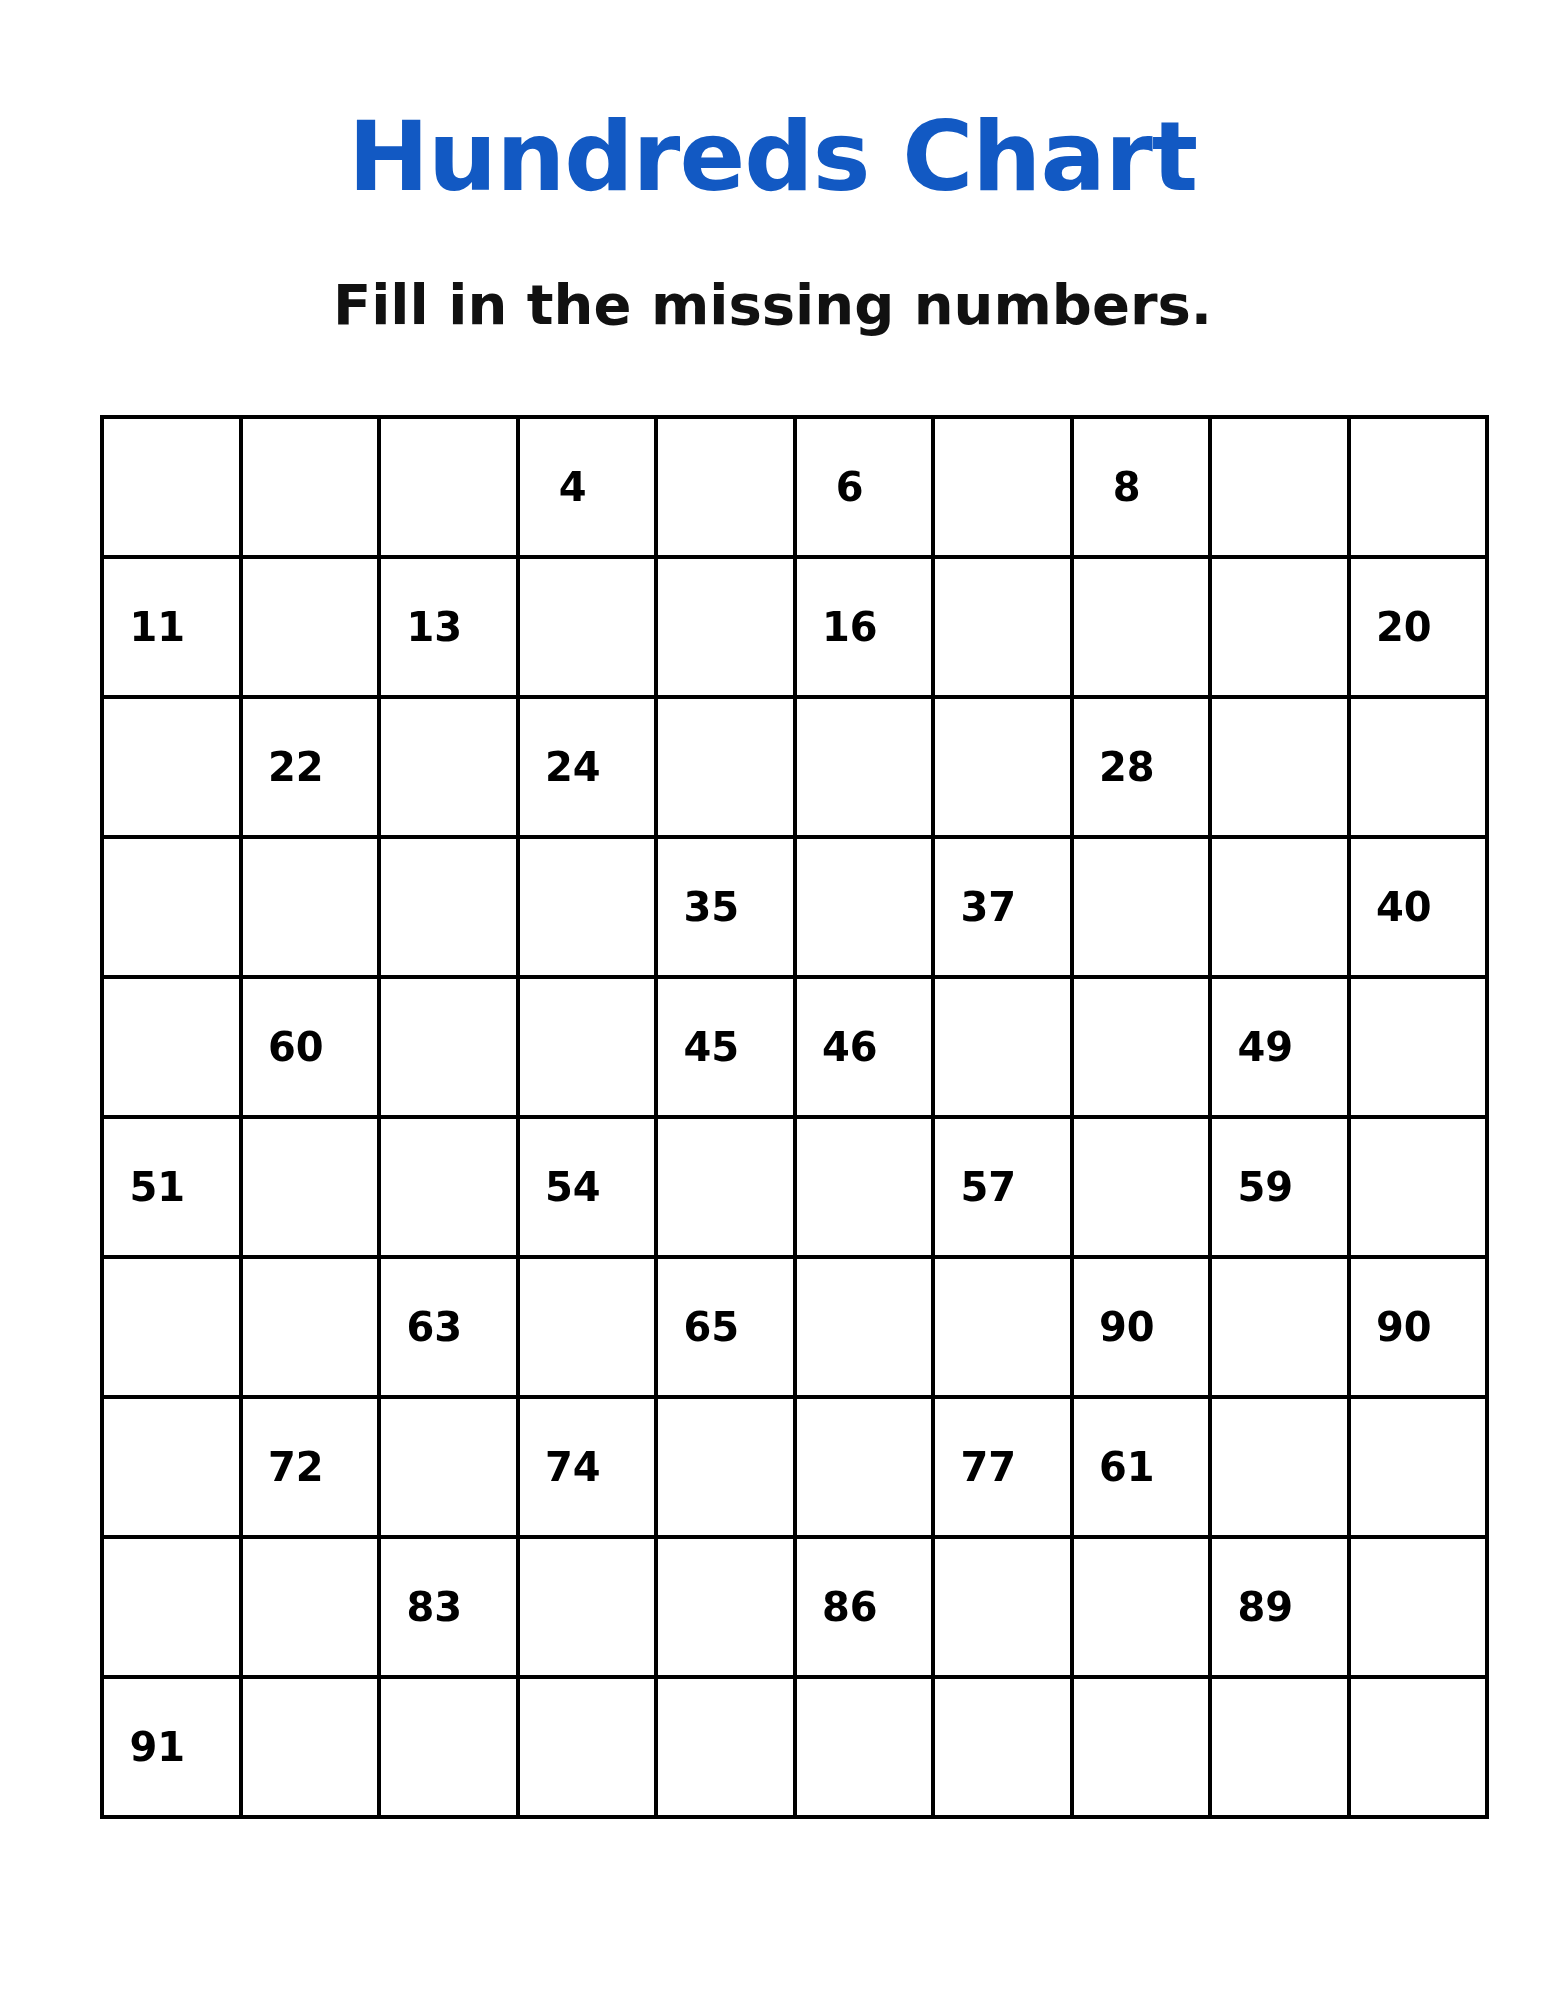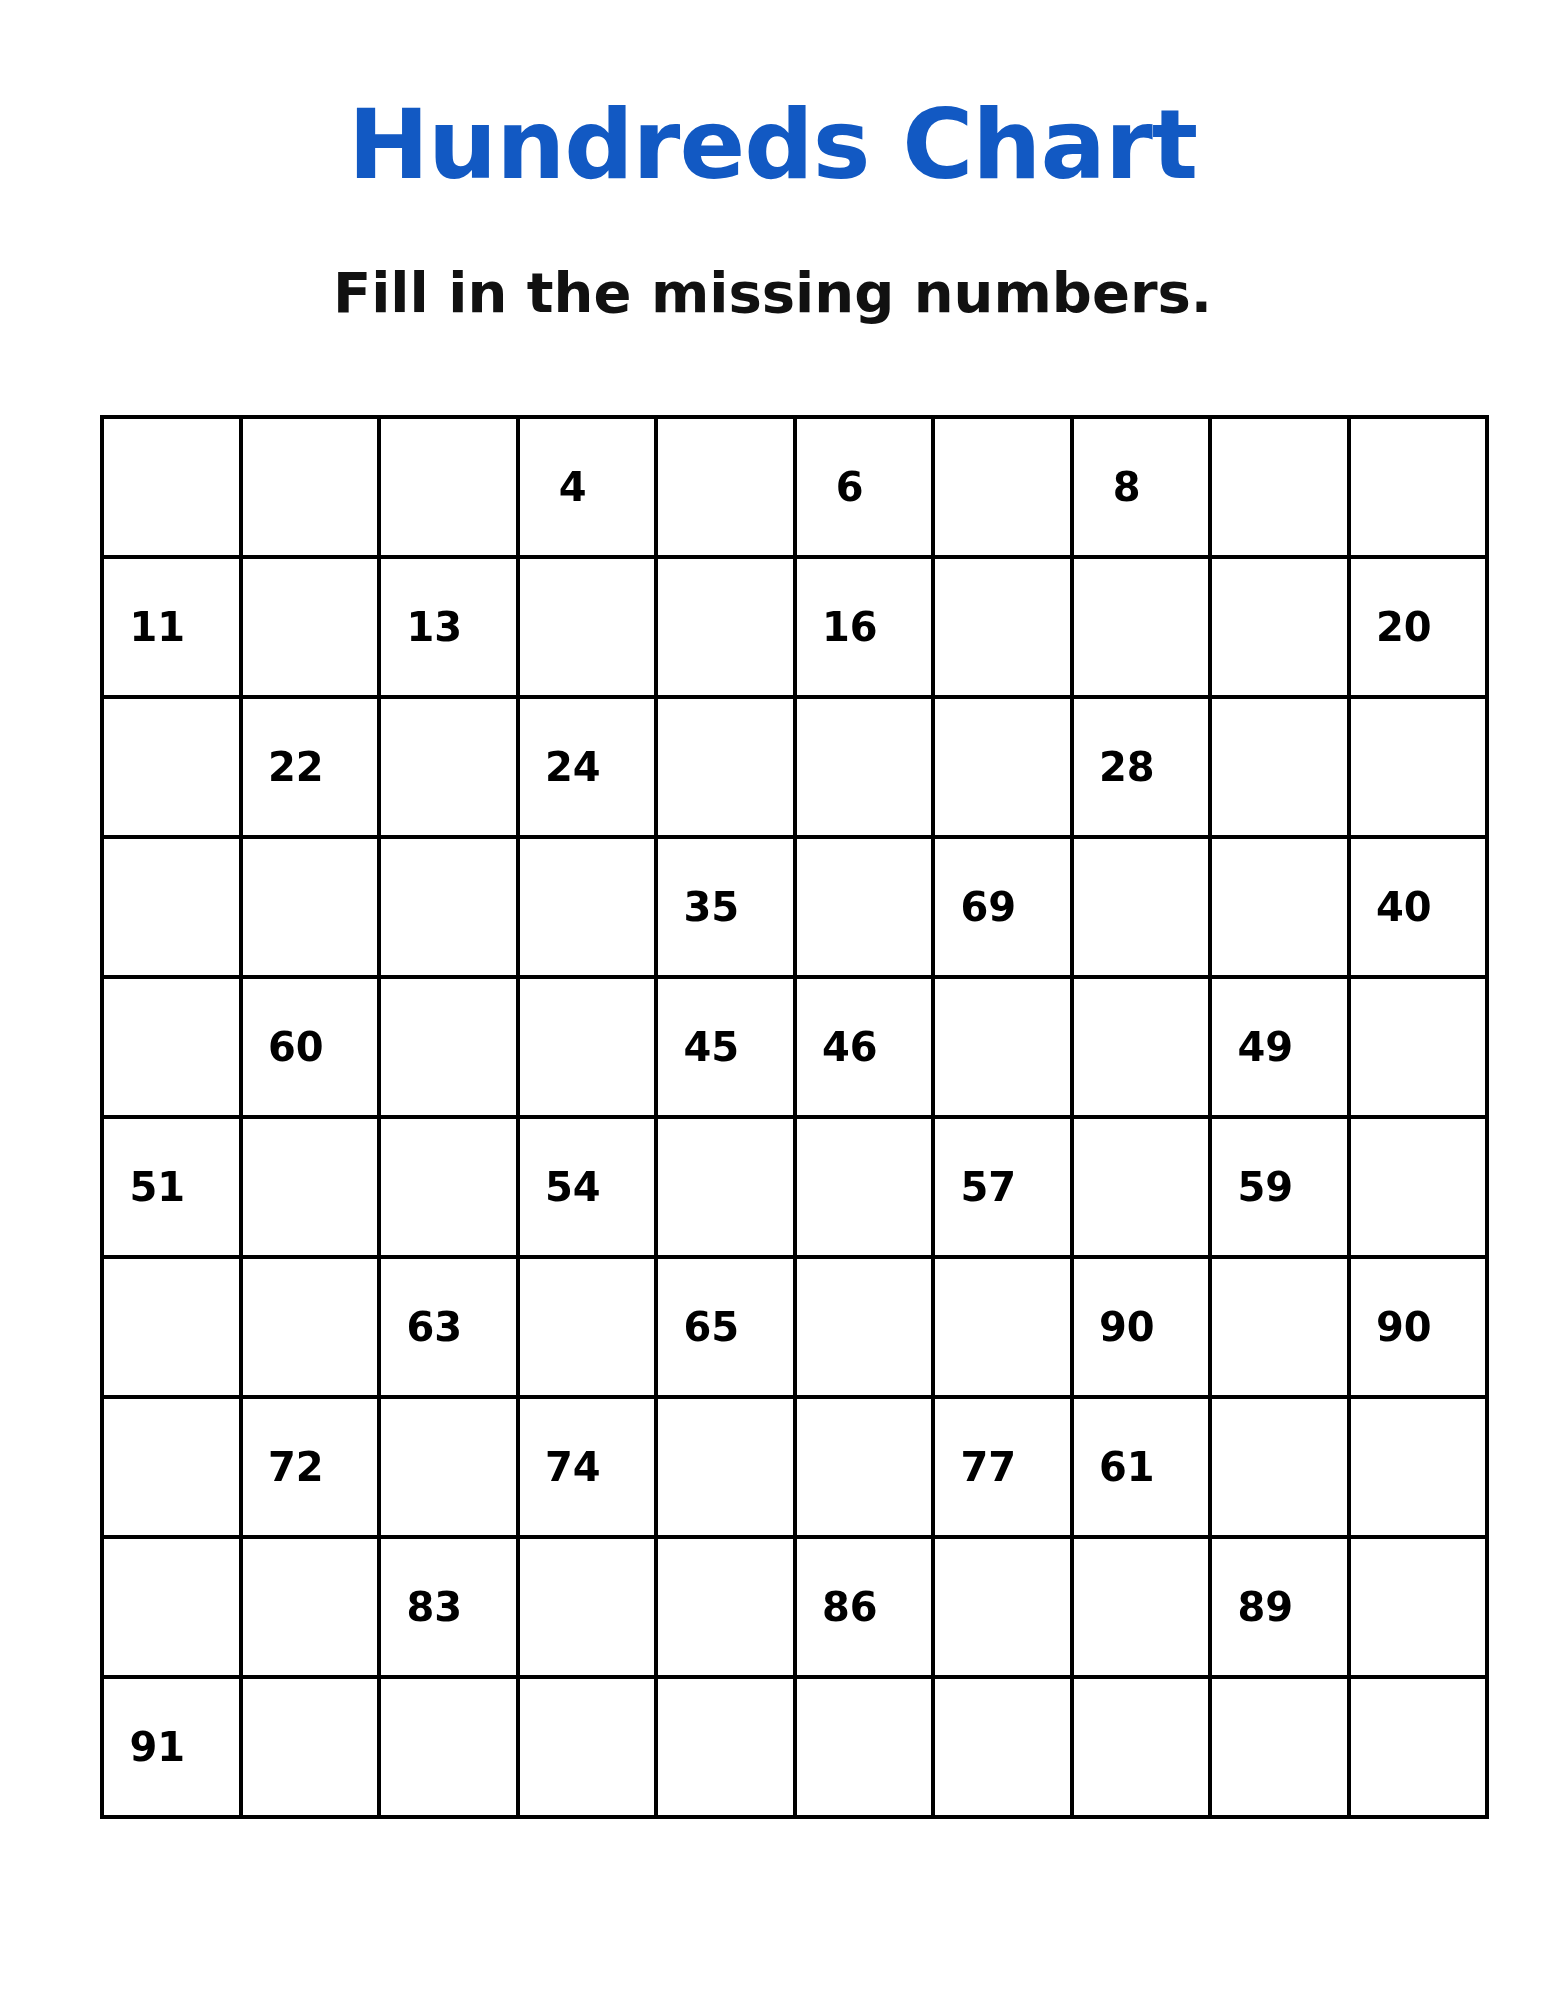--- a/index.html
+++ b/index.html
@@ -11,21 +11,21 @@
     width: 1545px;
     height: 2000px;
     font-family: "DejaVu Sans", sans-serif;
     position: relative;
     overflow: hidden;
   }
   .page {
     width: 1545px;
     height: 2000px;
     box-sizing: border-box;
-    padding: 0;
+    padding: 12px;
     position: relative;
   }
   .title {
     text-align: center;
     color: #1259c3;
     font-family: "DejaVu Sans", sans-serif;
     font-weight: bold;
     font-size: 97px;
     letter-spacing: -1px;
     margin: 0;
@@ -195,21 +195,21 @@
           <td>
               <span class="num"></span>
             </td>
           <td>
               <span class="num">35</span>
             </td>
           <td>
               <span class="num"></span>
             </td>
           <td>
-              <span class="num">69</span>
+              <span class="num">37</span>
             </td>
           <td>
               <span class="num"></span>
             </td>
           <td>
               <span class="num"></span>
             </td>
           <td>
               <span class="num">40</span>
             </td>

